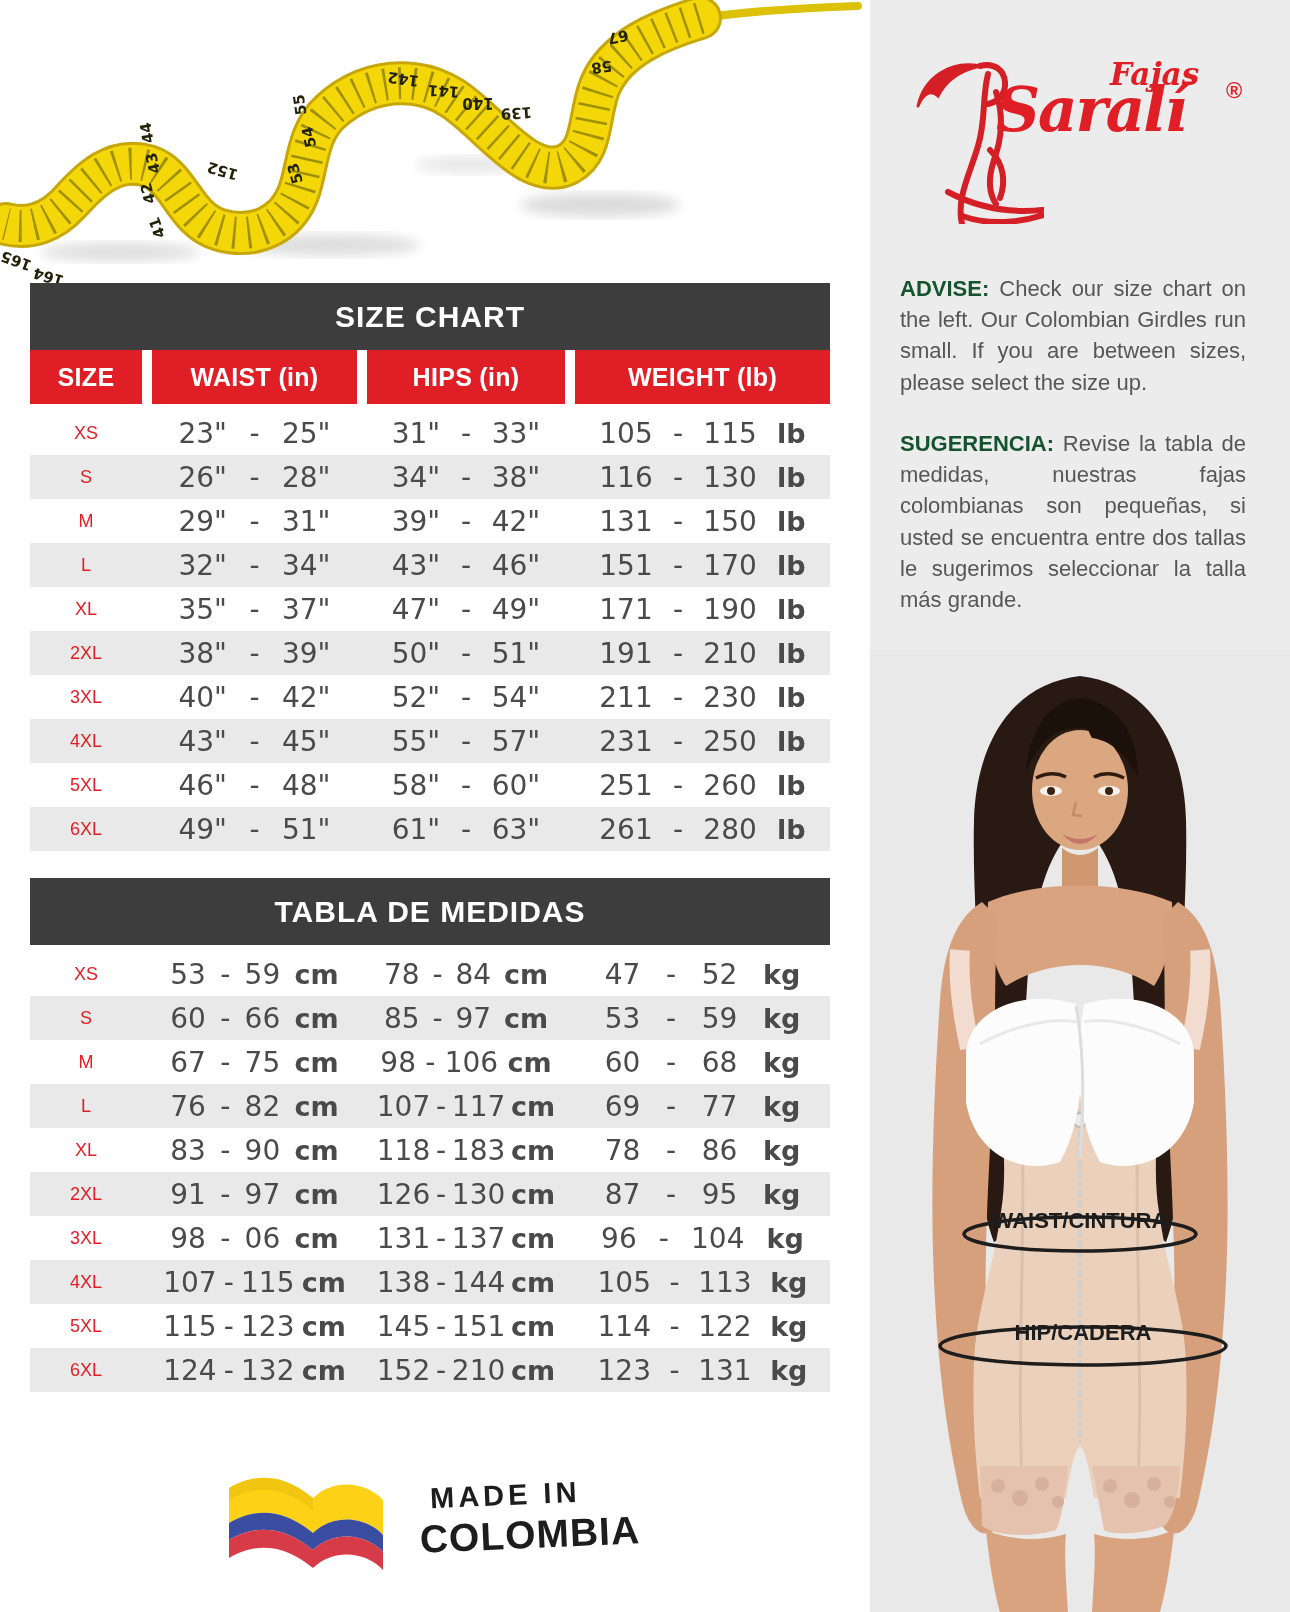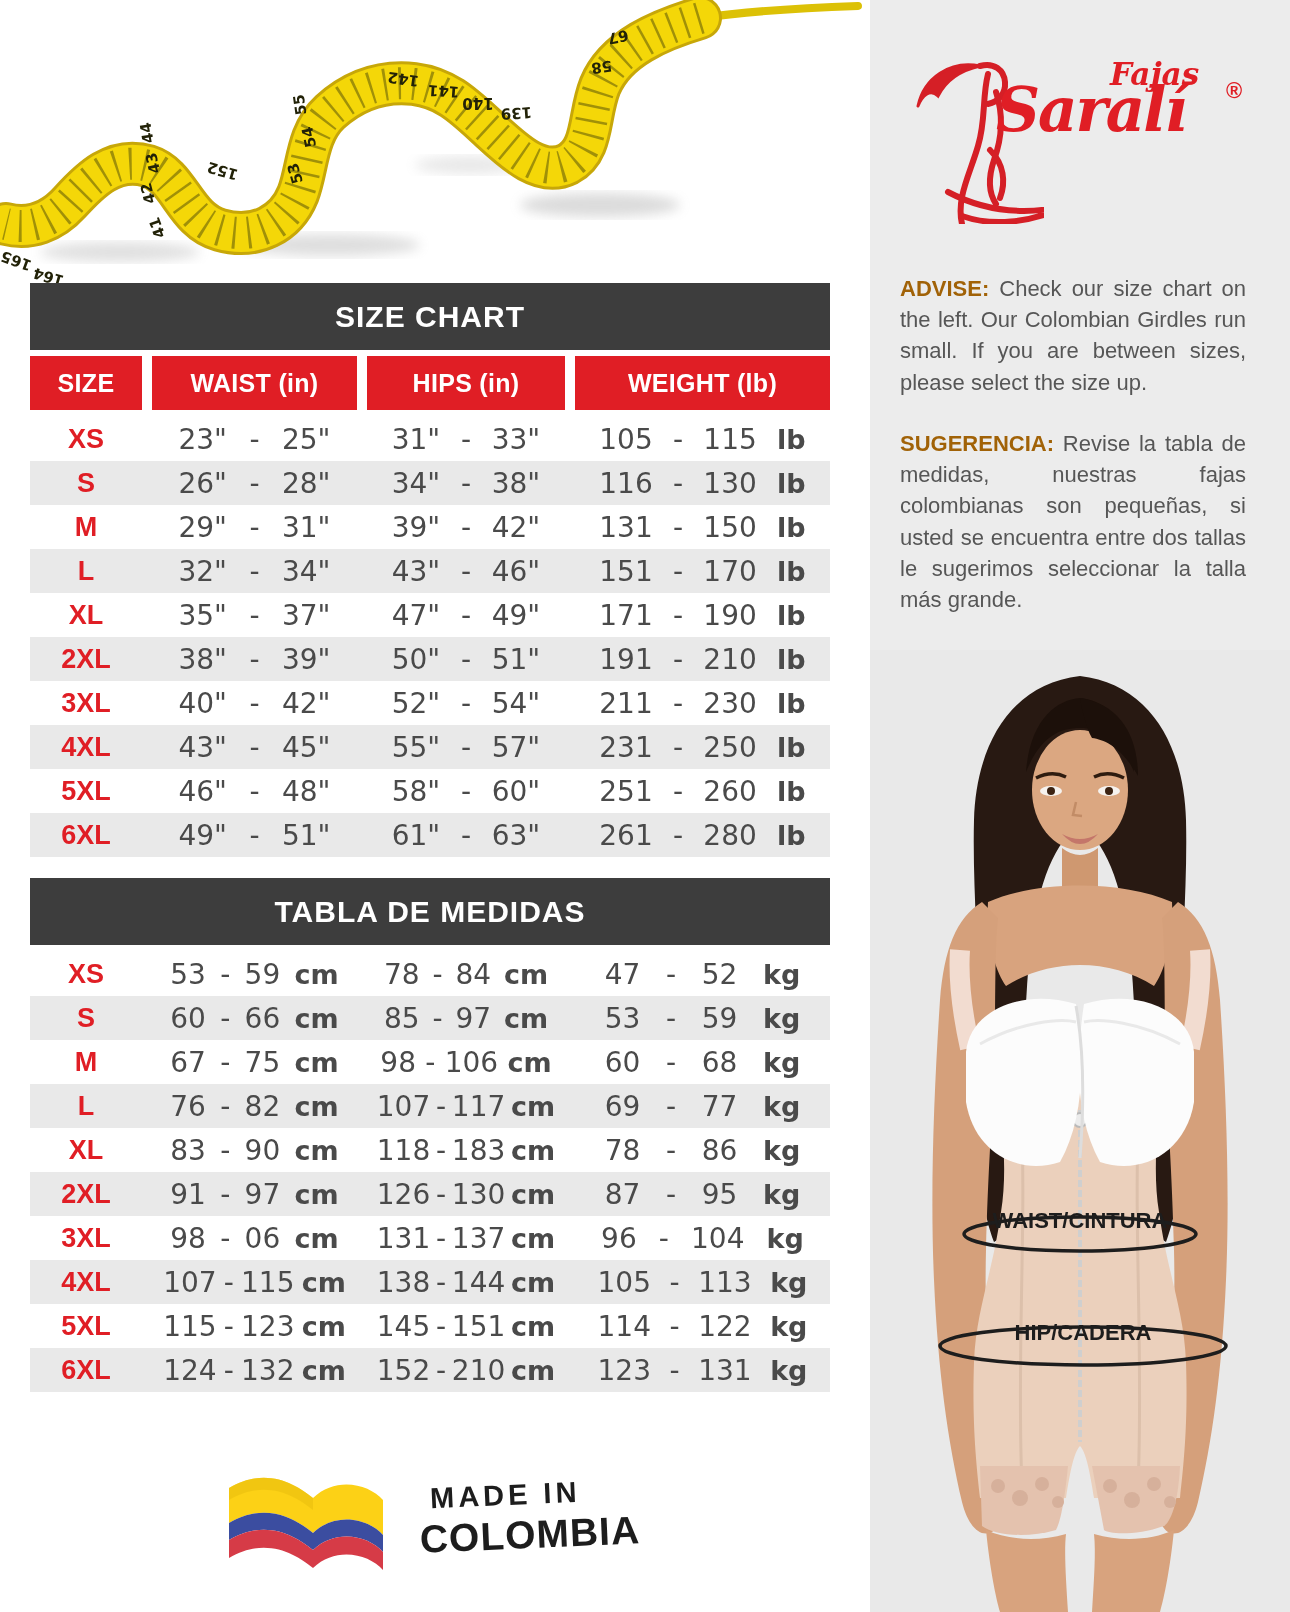--- a/index.html
+++ b/index.html
@@ -10,27 +10,27 @@
   body{font-family:"Liberation Sans", sans-serif; background:#fff;}
   #page{position:relative; width:1290px; height:1612px; background:#fff; overflow:hidden;}
 
   
   .tape{position:absolute; left:0; top:0; width:868px; height:300px;}
   .table-block{position:absolute; left:30px; width:800px;}
   #table1{top:283px;}
   #table2{top:878px;}
   .bar-title{height:67px; background:var(--dark); color:#fff; display:flex; align-items:center; justify-content:center;
     font-size:30px; font-weight:bold; letter-spacing:1px;}
-  .thead{display:grid; grid-template-columns:112px 205px 198px 255px; column-gap:10px; margin-top:6px; height:54px;}
+  .thead{display:grid; grid-template-columns:112px 205px 198px 255px; column-gap:10px; height:54px;}
   .thead>div{background:var(--red); color:#fff; display:flex; align-items:center; justify-content:center;
     font-size:25px; font-weight:bold; letter-spacing:.3px;}
   .tbody{margin-top:7px;}
   .trow{display:grid; grid-template-columns:112px 205px 198px 255px; column-gap:10px; height:44px; align-items:center; background:#fff;}
   .trow.alt{background:var(--rowalt);}
-  .trow .c-size{color:var(--red); font-weight:bold; font-size:27px; text-align:center;}
+  .trow .c-size{color:var(--red); font-weight:normal; font-size:18px; text-align:center;}
   .c-range{display:flex; justify-content:space-evenly; align-items:center; padding:0 4px;
     font-family:"DejaVu Sans", sans-serif; font-size:28px; color:var(--val);}
   .c-range .d{color:var(--val);}
   .c-range .u{font-size:27px;font-weight:bold;}
 
   
   .footer{position:absolute; left:30px; top:1458px; width:800px; display:flex; justify-content:center; align-items:center; gap:26px;}
   .made{transform:rotate(-2.5deg); color:#1d1d1d;}
   .made .l1{font-size:29px; font-weight:600; letter-spacing:4px; padding-left:12px;}
   .made .l2{font-size:39px; font-weight:800; letter-spacing:1px; margin-top:2px;}
@@ -39,21 +39,21 @@
   .panel{position:absolute; left:870px; top:0; width:420px; height:1612px; background:var(--panel);}
   .logo{position:relative; height:245px;text-decoration:underline;}
   .logo .fajas{position:absolute; left:240px; top:56px; font-family:"DejaVu Serif", serif; font-style:italic; font-weight:bold;
     font-size:31px; color:var(--red);}
   .logo .sarali{position:absolute; left:126px; top:74px; font-family:"DejaVu Serif", serif; font-style:italic; font-weight:bold;
     font-size:61px; color:var(--red); letter-spacing:-2px;}
   .logo .reg{position:absolute; left:356px; top:78px; font-size:22px; color:var(--red); font-weight:bold;}
   .para{padding:0 44px 0 30px; text-align:justify; font-size:22px; line-height:1.42; color:#565656;}
   .para.p1{margin-top:28px;}
   .para.p2{margin-top:30px;}
-  .para .lbl{color:#a16207; font-weight:bold;}
+  .para .lbl{color:#14532d; font-weight:bold;}
   .model{position:absolute; left:0; top:650px; width:420px; height:962px;}
 </style>
 </head>
 <body>
 
 <div id="page">
 
   <svg class="tape" viewBox="0 0 868 300">
     <defs>
       <filter id="blur6">

